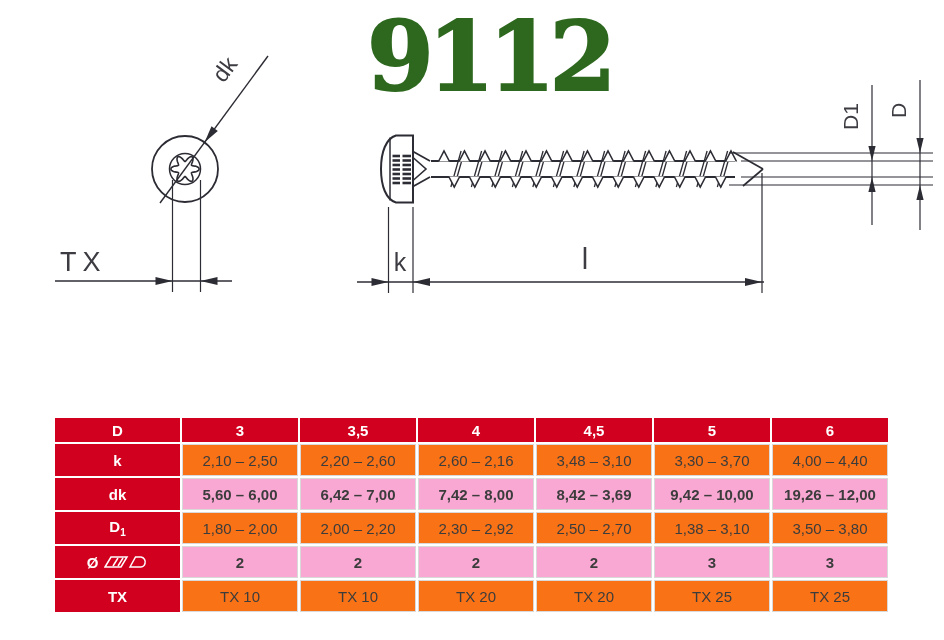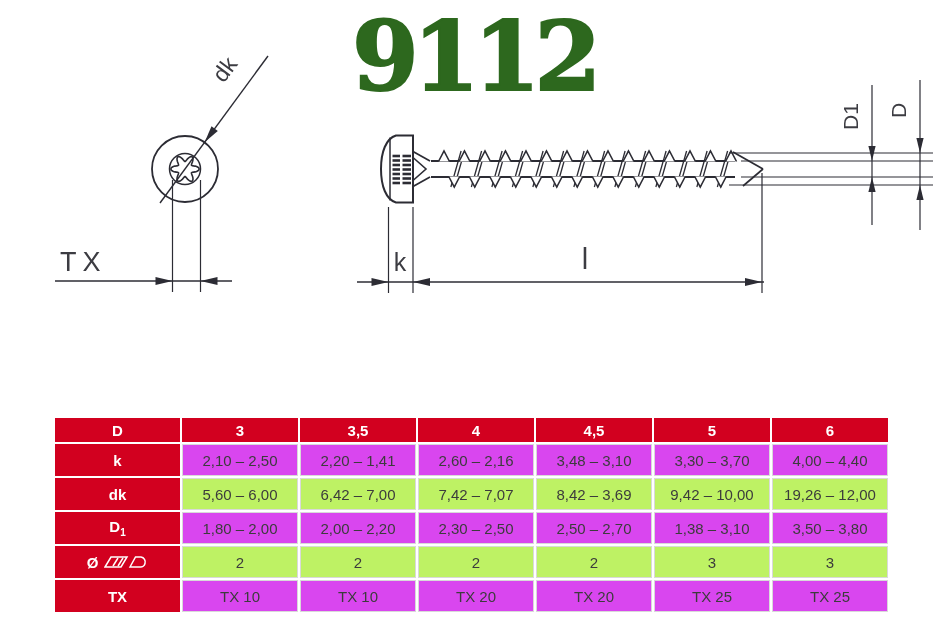--- a/index.html
+++ b/index.html
@@ -2,21 +2,21 @@
 <html><head>
 <meta charset="utf-8">
 <style>
   html,body{margin:0;padding:0;}
   body{
     width:944px;height:640px;position:relative;background:#ffffff;
     font-family:"Liberation Sans",sans-serif;overflow:hidden;
   }
   
   .title{
-    position:absolute;left:352px;top:9px;width:220px;text-align:center;
+    position:absolute;left:367px;top:9px;width:220px;text-align:center;
     font-family:"DejaVu Serif",serif;font-weight:700;font-size:96px;line-height:1;
     letter-spacing:-6px;color:#2d681e;-webkit-text-stroke:2px #2d681e;
   }
   
   svg.drawing{position:absolute;left:0;top:0;}
   .dline{stroke:#2c2c34;fill:none;}
   text.dim{fill:#3c3c42;stroke:none;font-family:"Liberation Sans",sans-serif;}
   
   table.spec{
     position:absolute;left:53px;top:416px;width:837px;height:188px;
@@ -24,22 +24,22 @@
     font-size:15px;color:#3c3c3c;
   }
   table.spec col.lab{width:125px;}
   table.spec td{text-align:center;vertical-align:middle;padding:0;}
   td.red{
     background:#d2001f;color:#ffffff;font-weight:bold;font-size:15px;
   }
   tr.hdr td{height:24px;}
   tr.datarow td{height:30px;}
   td.cell{border:1px solid #d9d9d9;}
-  td.cell.g{background:#d946ef;}
-  td.cell.w{background:#bef264;}
+  td.cell.g{background:#f97316;}
+  td.cell.w{background:#f9a8d4;font-weight:bold;}
   td.red sub{font-size:10px;}
   .rlabel-wrap{display:inline-flex;align-items:center;gap:6px;justify-content:center;}
   .drill-icon{display:inline-block;}
 </style>
 </head>
 <body>
 
 <div class="title">9112</div>
 
 <svg class="drawing" width="944" height="410" viewBox="0 0 944 410">
@@ -197,40 +197,40 @@
     <td class="red">3</td>
     <td class="red">3,5</td>
     <td class="red">4</td>
     <td class="red">4,5</td>
     <td class="red">5</td>
     <td class="red">6</td>
   </tr>
   <tr class="datarow">
     <td class="red"><span>k</span></td>
     <td class="cell g">2,10 – 2,50</td>
-    <td class="cell g">2,20 – 1,41</td>
+    <td class="cell g">2,20 – 2,60</td>
     <td class="cell g">2,60 – 2,16</td>
     <td class="cell g">3,48 – 3,10</td>
     <td class="cell g">3,30 – 3,70</td>
     <td class="cell g">4,00 – 4,40</td>
   </tr>
   <tr class="datarow">
     <td class="red"><span>dk</span></td>
     <td class="cell w">5,60 – 6,00</td>
     <td class="cell w">6,42 – 7,00</td>
-    <td class="cell w">7,42 – 7,07</td>
+    <td class="cell w">7,42 – 8,00</td>
     <td class="cell w">8,42 – 3,69</td>
     <td class="cell w">9,42 – 10,00</td>
     <td class="cell w">19,26 – 12,00</td>
   </tr>
   <tr class="datarow">
     <td class="red"><span>D</span><sub>1</sub></td>
     <td class="cell g">1,80 – 2,00</td>
     <td class="cell g">2,00 – 2,20</td>
-    <td class="cell g">2,30 – 2,50</td>
+    <td class="cell g">2,30 – 2,92</td>
     <td class="cell g">2,50 – 2,70</td>
     <td class="cell g">1,38 – 3,10</td>
     <td class="cell g">3,50 – 3,80</td>
   </tr>
   <tr class="datarow">
     <td class="red">
       <span class="rlabel-wrap">
         <span>Ø</span>
         <svg class="drill-icon" width="44" height="14" viewBox="0 0 44 14">
           <g stroke="#ffffff" stroke-width="1.5" fill="none">

